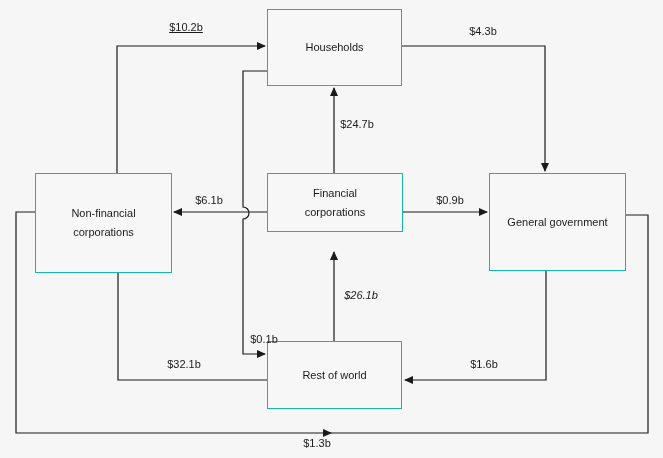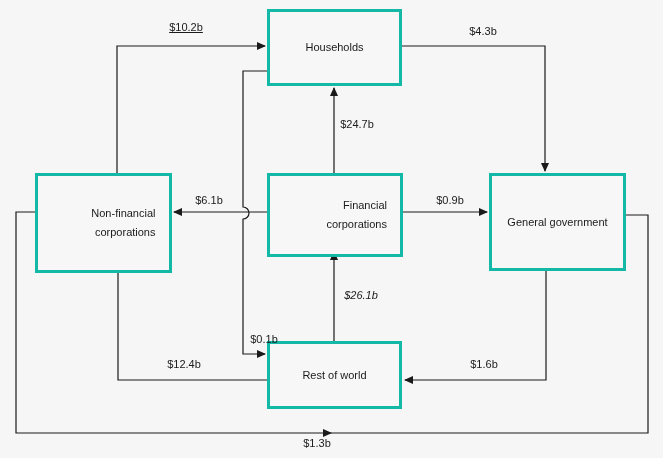--- a/index.html
+++ b/index.html
@@ -11,33 +11,33 @@
     position:relative;
     width:663px;height:458px;
     background:#f6f6f6;
     overflow:hidden;
   }
   .wires{
     position:absolute;left:0;top:0;width:663px;height:458px;
   }
   .node{
     position:absolute;
-    border:3px solid #14b8a6;
+    border:1px solid #14b8a6;
     display:flex;align-items:center;justify-content:center;
-    text-align:right;
+    text-align:center;
     box-sizing:border-box;
     background:#f7f7f7;
   }
   .node .lbl{
     font-size:11px;line-height:19px;color:#1a1a1a;
     max-width:104px;
   }
   #n-households{left:267px;top:9px;width:135px;height:77px;}
   #n-nfc{left:35px;top:173px;width:137px;height:100px;}
-  #n-fc{left:267px;top:173px;width:136px;height:84px;}
+  #n-fc{left:267px;top:173px;width:136px;height:59px;}
   #n-gg{left:489px;top:173px;width:137px;height:98px;}
   #n-row{left:267px;top:341px;width:135px;height:68px;}
   .amount{
     position:absolute;
     font-size:11px;color:#1a1a1a;
     white-space:nowrap;
     transform:translateX(-50%);
   }
   #a-10-2{left:186px;top:21px;text-decoration:underline;}
   #a-4-3{left:483px;top:25px;}
@@ -91,17 +91,17 @@
     <span class="lbl">Rest of world</span>
   </div>
 
   <span class="amount" id="a-10-2">$10.2b</span>
   <span class="amount" id="a-4-3">$4.3b</span>
   <span class="amount" id="a-24-7">$24.7b</span>
   <span class="amount" id="a-6-1">$6.1b</span>
   <span class="amount" id="a-0-9">$0.9b</span>
   <span class="amount" id="a-0-1">$0.1b</span>
   <span class="amount" id="a-26-1">$26.1b</span>
-  <span class="amount" id="a-17-2">$12.4b</span>
+  <span class="amount" id="a-17-2">$32.1b</span>
   <span class="amount" id="a-1-6">$1.6b</span>
   <span class="amount" id="a-1-3">$1.3b</span>
 
 </div>
 
 </body></html>

